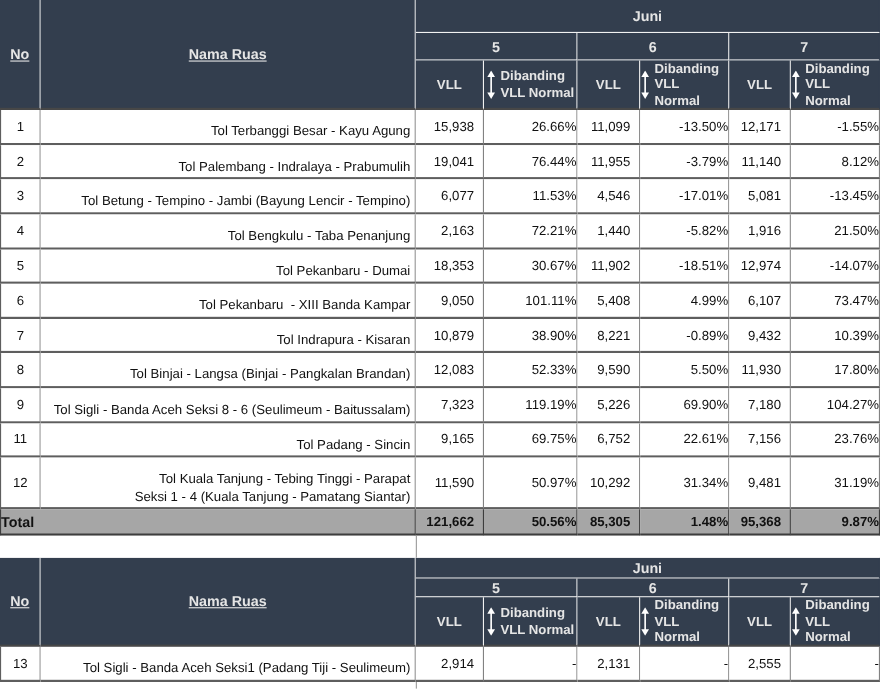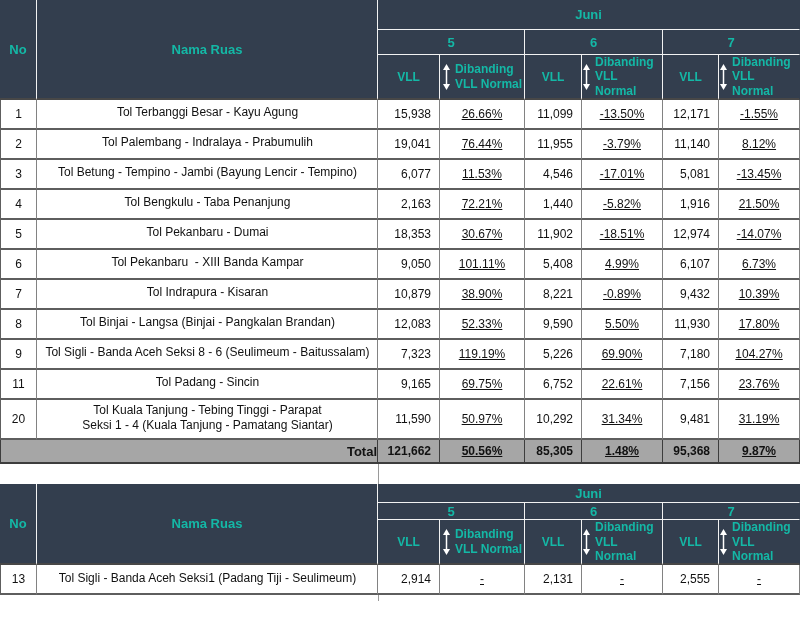--- a/index.html
+++ b/index.html
@@ -12,28 +12,28 @@
   *{box-sizing:border-box;}
   body{margin:0;background:#ffffff;font-family:"Liberation Sans",sans-serif;color:#111;}
   .page{width:800px;height:632px;overflow:hidden;background:#fff;}
 
   table.tol-table{border-spacing:0;table-layout:fixed;width:800px;}
   th,td{padding:0;margin:0;vertical-align:middle;}
 
   
   thead th{
     background:var(--header-bg);
-    color:#14b8a6;
+    color:#e5e5e5;
     font-weight:bold;
     border-right:1px solid var(--header-line);
     border-bottom:1px solid var(--header-line);
     text-align:center;
   }
   thead th:last-child{border-right:1px solid var(--header-bg);}
-  .th-no,.th-nama{border-bottom:2px solid var(--grid-dark);}
+  .th-no,.th-nama{border-bottom:2px solid var(--grid-dark);text-decoration:underline;}
   .h-sub th{border-bottom:2px solid var(--grid-dark);font-size:12px;}
   .h-month th{font-size:13px;}
   .h-date th{font-size:13px;}
 
   .t1 .h-month th{height:30px;}
   .t1 .h-date th{height:25px;}
   .t1 .h-sub th{height:44px;}
   .t2 .h-month th{height:19px;}
   .t2 .h-date th{height:17px;}
   .t2 .h-sub th{height:33px;}
@@ -46,34 +46,34 @@
   
   tbody td{
     height:30px;
     font-size:12px;
     border-bottom:2px solid #5e5e5e;
     border-right:1px solid var(--grid-mid);
     background:#ffffff;
   }
   tbody td:first-child{border-left:1px solid #5e5e5e;}
   .cell-no{text-align:center;}
-  .cell-nama{text-align:center;padding:0 4px 2px 5px;white-space:pre-wrap;line-height:1.3;}
+  .cell-nama{text-align:right;padding:12px 4px 2px 5px;white-space:pre-wrap;line-height:1.3;}
   .row-tall td{height:40px;}
   .cell-vll{text-align:right;padding-right:8px;}
-  .cell-dib{text-align:center;text-decoration:underline;}
+  .cell-dib{text-align:right;}
 
   .total-row td{
     background:var(--total-bg);
     font-weight:bold;
     height:24px;
     border-right:1px solid #3d3d3d;
     border-bottom:2px solid #3d3d3d;
   }
   .total-row td:first-child{border-left:1px solid #3d3d3d;}
-  .cell-total-label{text-align:right;font-size:13px;}
+  .cell-total-label{text-align:left;font-size:13px;}
 
   
   .table-gap{height:20px;position:relative;background:#fff;}
   .gap-line{position:absolute;left:378px;top:0;bottom:0;width:1px;background:#9a9a9a;}
   .bottom-stub{height:6px;position:relative;background:#fff;}
 </style>
 </head>
 <body>
 
 <div class="page">
@@ -194,21 +194,21 @@
           <td class="cell-dib">-14.07%</td>
         </tr>
         <tr>
           <td class="cell-no">6</td>
           <td class="cell-nama">Tol Pekanbaru  - XIII Banda Kampar</td>
           <td class="cell-vll">9,050</td>
           <td class="cell-dib">101.11%</td>
           <td class="cell-vll">5,408</td>
           <td class="cell-dib">4.99%</td>
           <td class="cell-vll">6,107</td>
-          <td class="cell-dib">6.73%</td>
+          <td class="cell-dib">73.47%</td>
         </tr>
         <tr>
           <td class="cell-no">7</td>
           <td class="cell-nama">Tol Indrapura - Kisaran</td>
           <td class="cell-vll">10,879</td>
           <td class="cell-dib">38.90%</td>
           <td class="cell-vll">8,221</td>
           <td class="cell-dib">-0.89%</td>
           <td class="cell-vll">9,432</td>
           <td class="cell-dib">10.39%</td>
@@ -237,21 +237,21 @@
           <td class="cell-no">11</td>
           <td class="cell-nama">Tol Padang - Sincin</td>
           <td class="cell-vll">9,165</td>
           <td class="cell-dib">69.75%</td>
           <td class="cell-vll">6,752</td>
           <td class="cell-dib">22.61%</td>
           <td class="cell-vll">7,156</td>
           <td class="cell-dib">23.76%</td>
         </tr>
         <tr class="row-tall">
-          <td class="cell-no">20</td>
+          <td class="cell-no">12</td>
           <td class="cell-nama">Tol Kuala Tanjung - Tebing Tinggi - Parapat
 Seksi 1 - 4 (Kuala Tanjung - Pamatang Siantar)</td>
           <td class="cell-vll">11,590</td>
           <td class="cell-dib">50.97%</td>
           <td class="cell-vll">10,292</td>
           <td class="cell-dib">31.34%</td>
           <td class="cell-vll">9,481</td>
           <td class="cell-dib">31.19%</td>
         </tr>
         <tr class="total-row">

